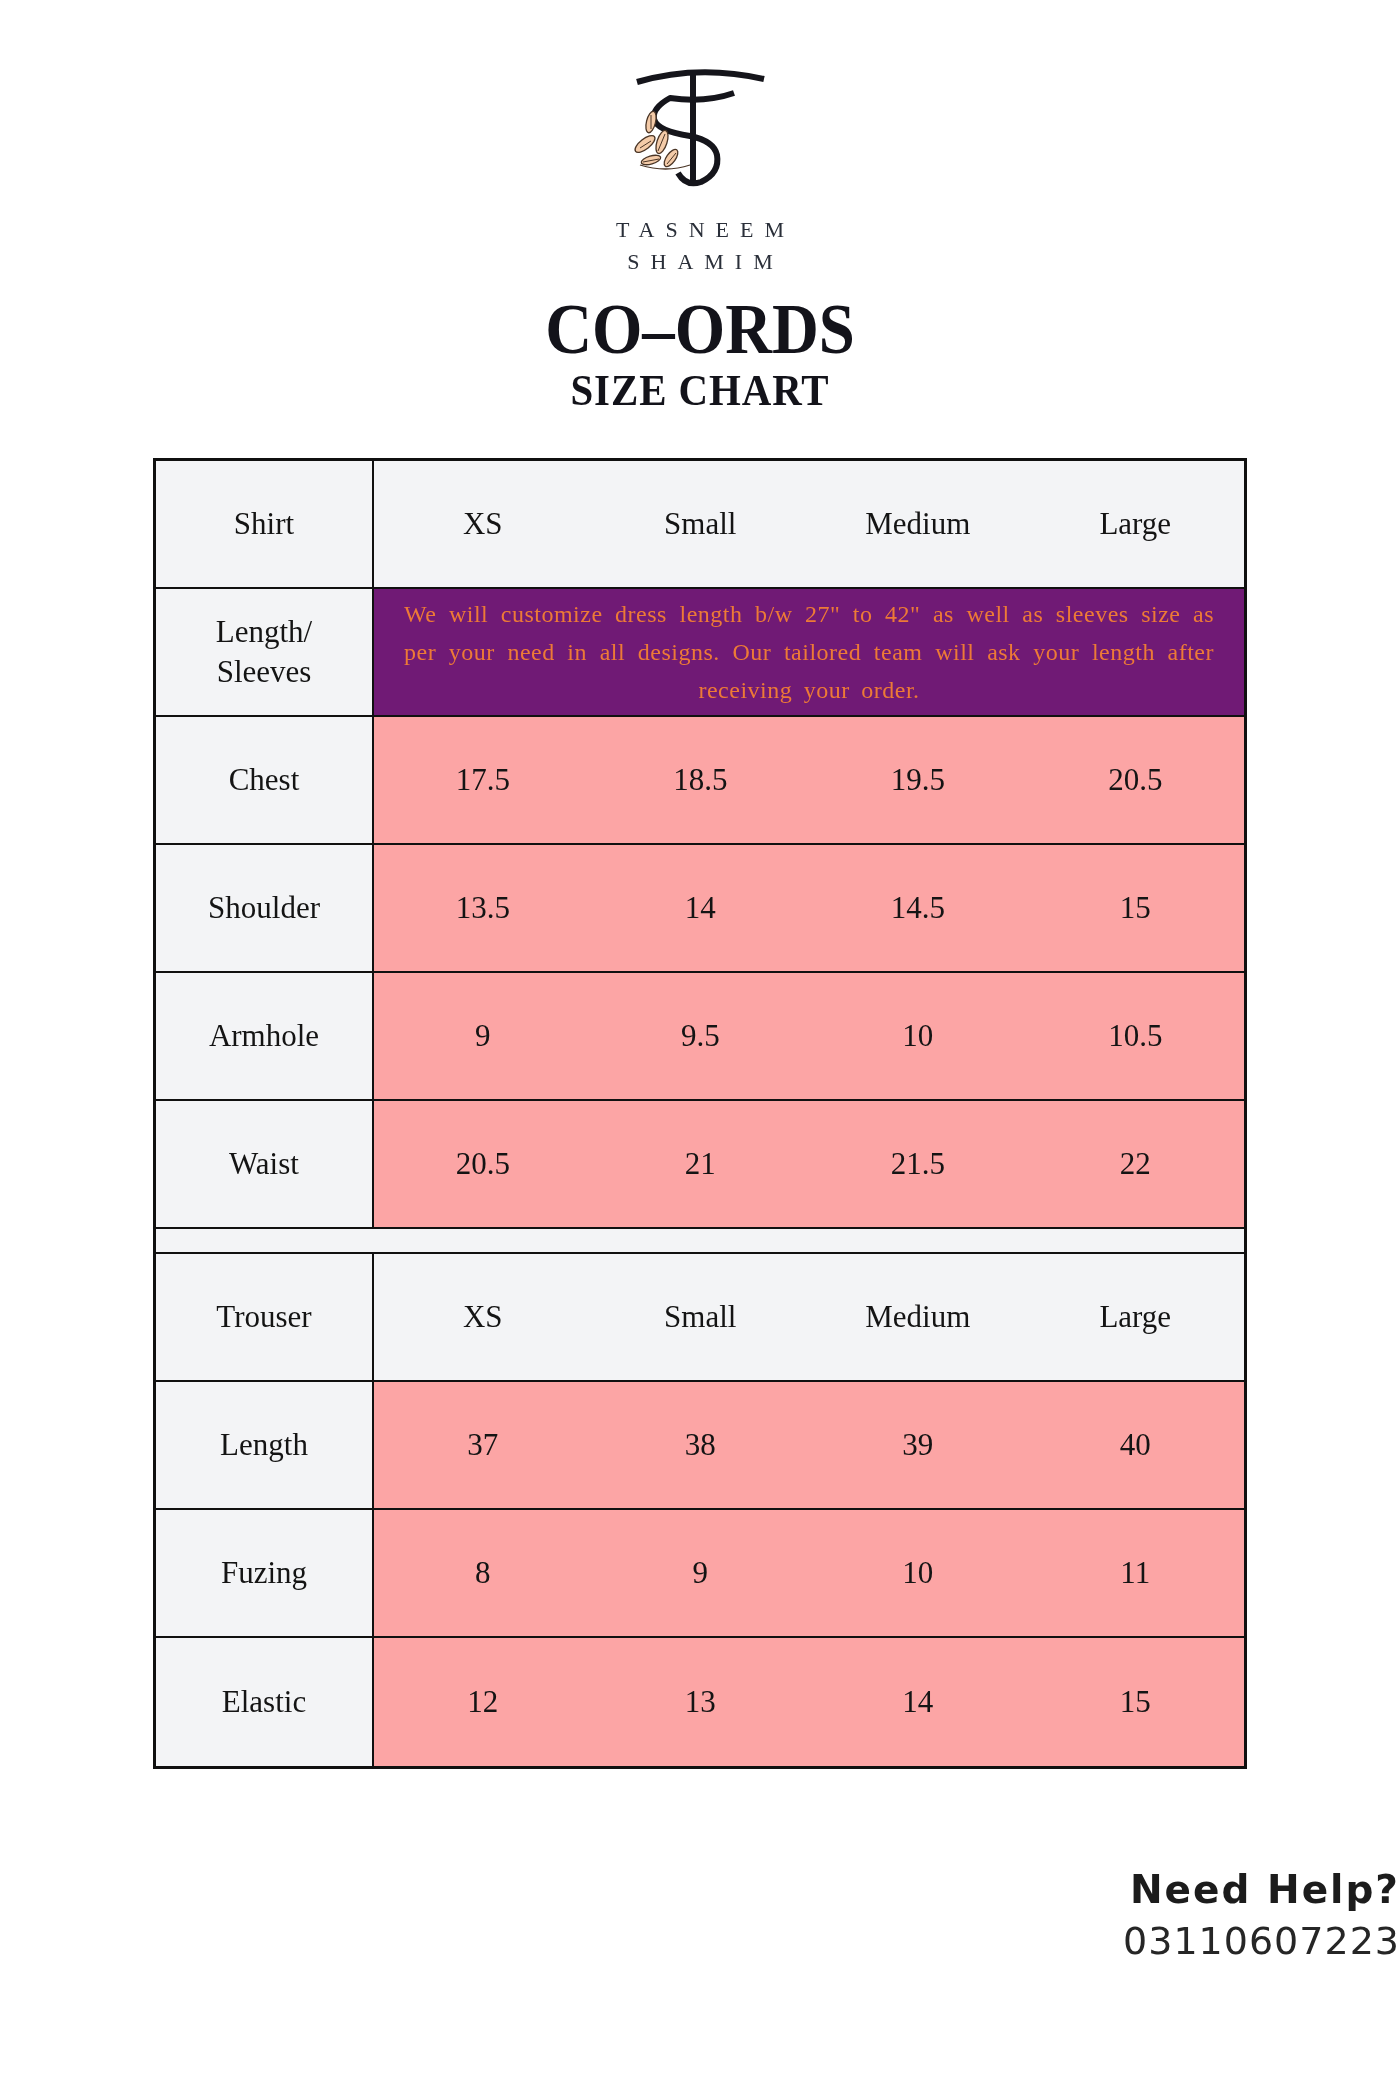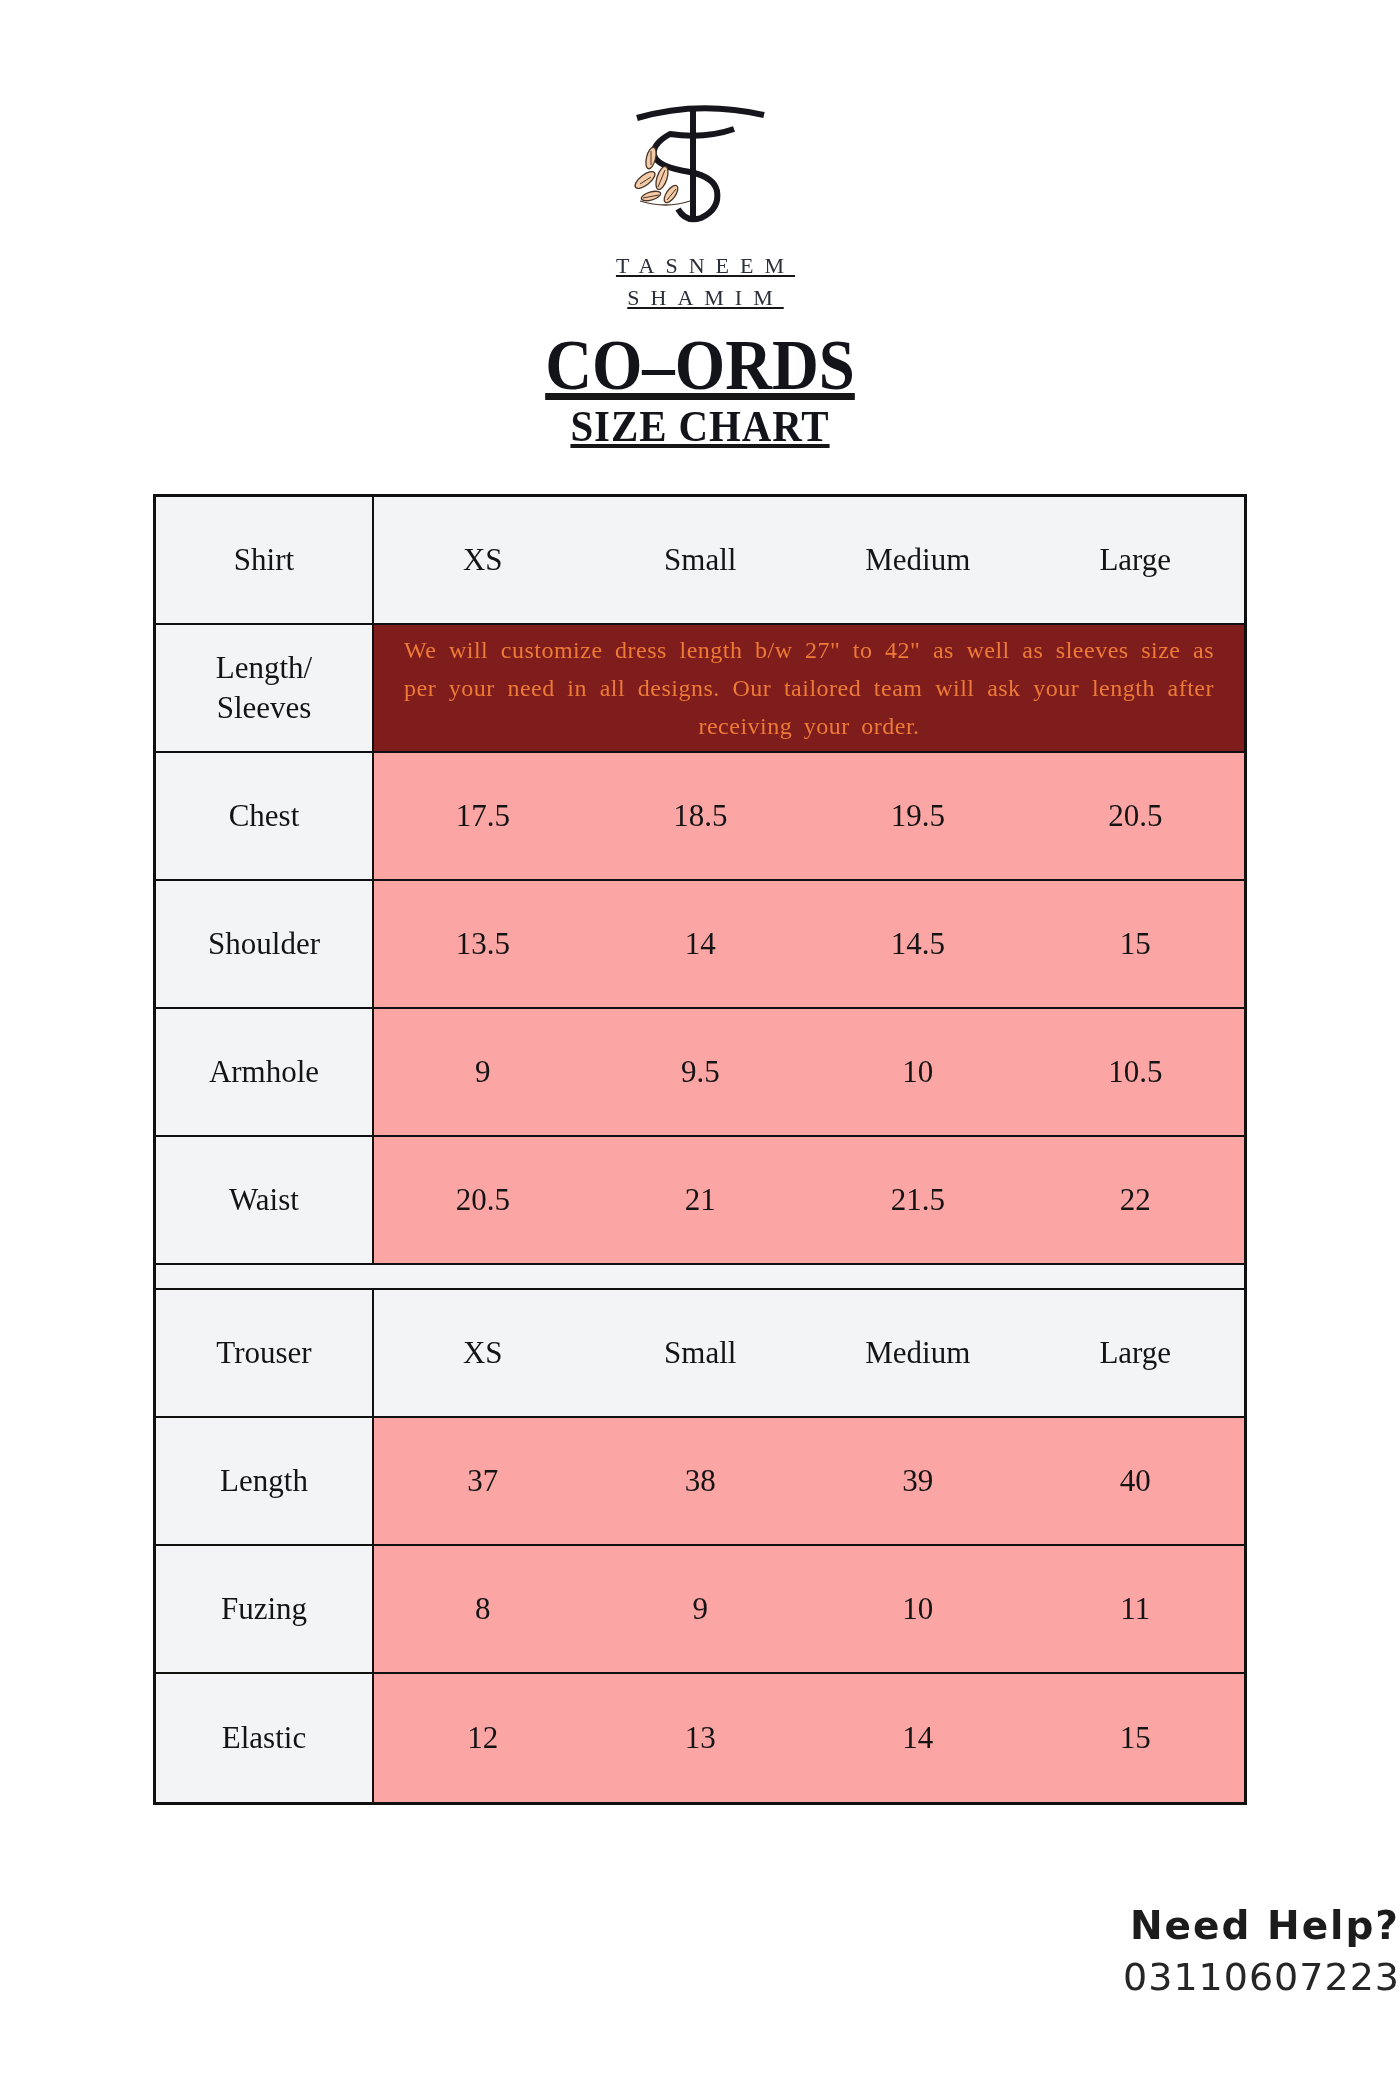--- a/index.html
+++ b/index.html
@@ -6,21 +6,21 @@
   html,body { background:#ffffff; }
   .page {
     position:relative;
     width:1400px; height:2100px;
     background:#ffffff;
     font-family:"Liberation Serif", serif;
     color:#161616;
     overflow:hidden;
   }
   
-  .header { text-align:center; padding-top:88px;text-decoration:underline; }
+  .header { text-align:center; padding-top:52px; }
   .logo-wrap { line-height:0; }
   .brand-name {
     margin-top:2px;
     font-family:"Liberation Serif", serif;
     font-size:22px;
     letter-spacing:11px;
     padding-left:11px;
     color:#2a2f39;
     line-height:32px;
   }
@@ -70,21 +70,21 @@
     display:grid;
     grid-template-columns:repeat(4,1fr);
     align-items:center;
     background:#fca5a5;
   }
   .data-area .val { text-align:center; font-size:31px; color:#141414; }
   .header-row .label-cell, .header-row .data-area { background:#f3f4f6; }
   .note-area {
     flex:1;
     display:flex; align-items:center;
-    background:#7f1d1d;
+    background:#701a75;
   }
   .note-text {
     width:100%;
     padding:0 30px;
     font-size:24px;
     line-height:38px;
     letter-spacing:0.5px;
     word-spacing:5px;
     text-align:justify;
     text-align-last:center;

